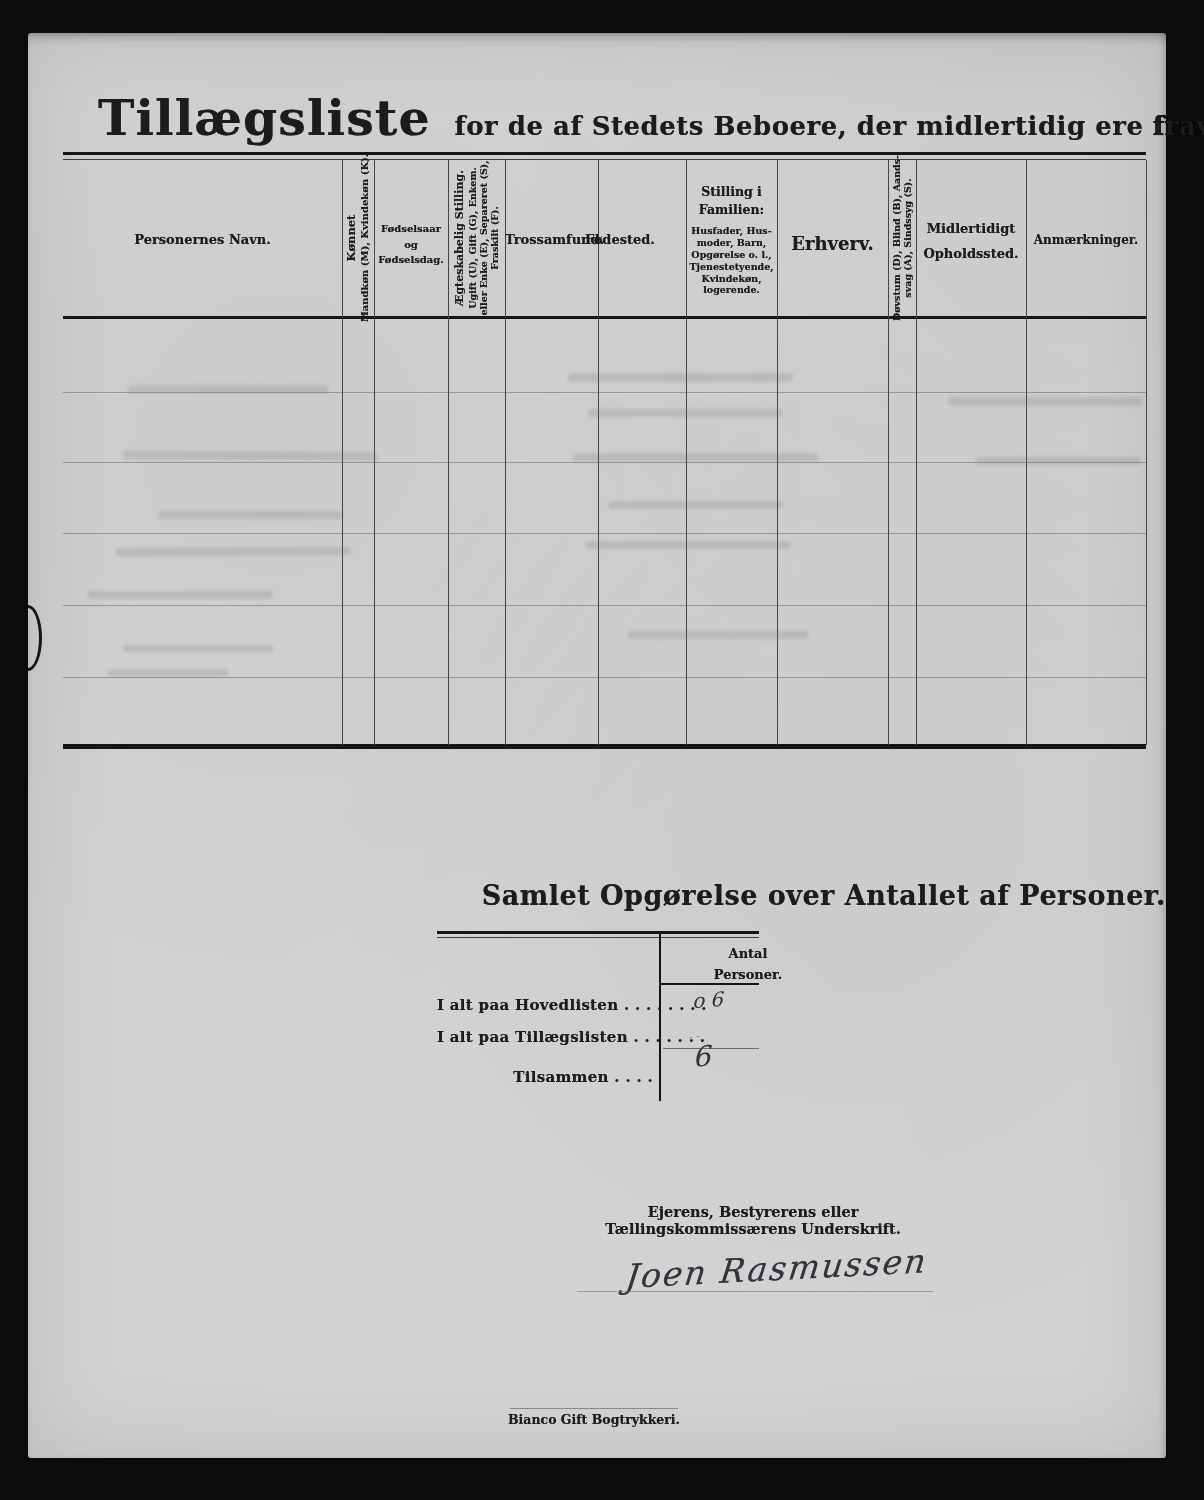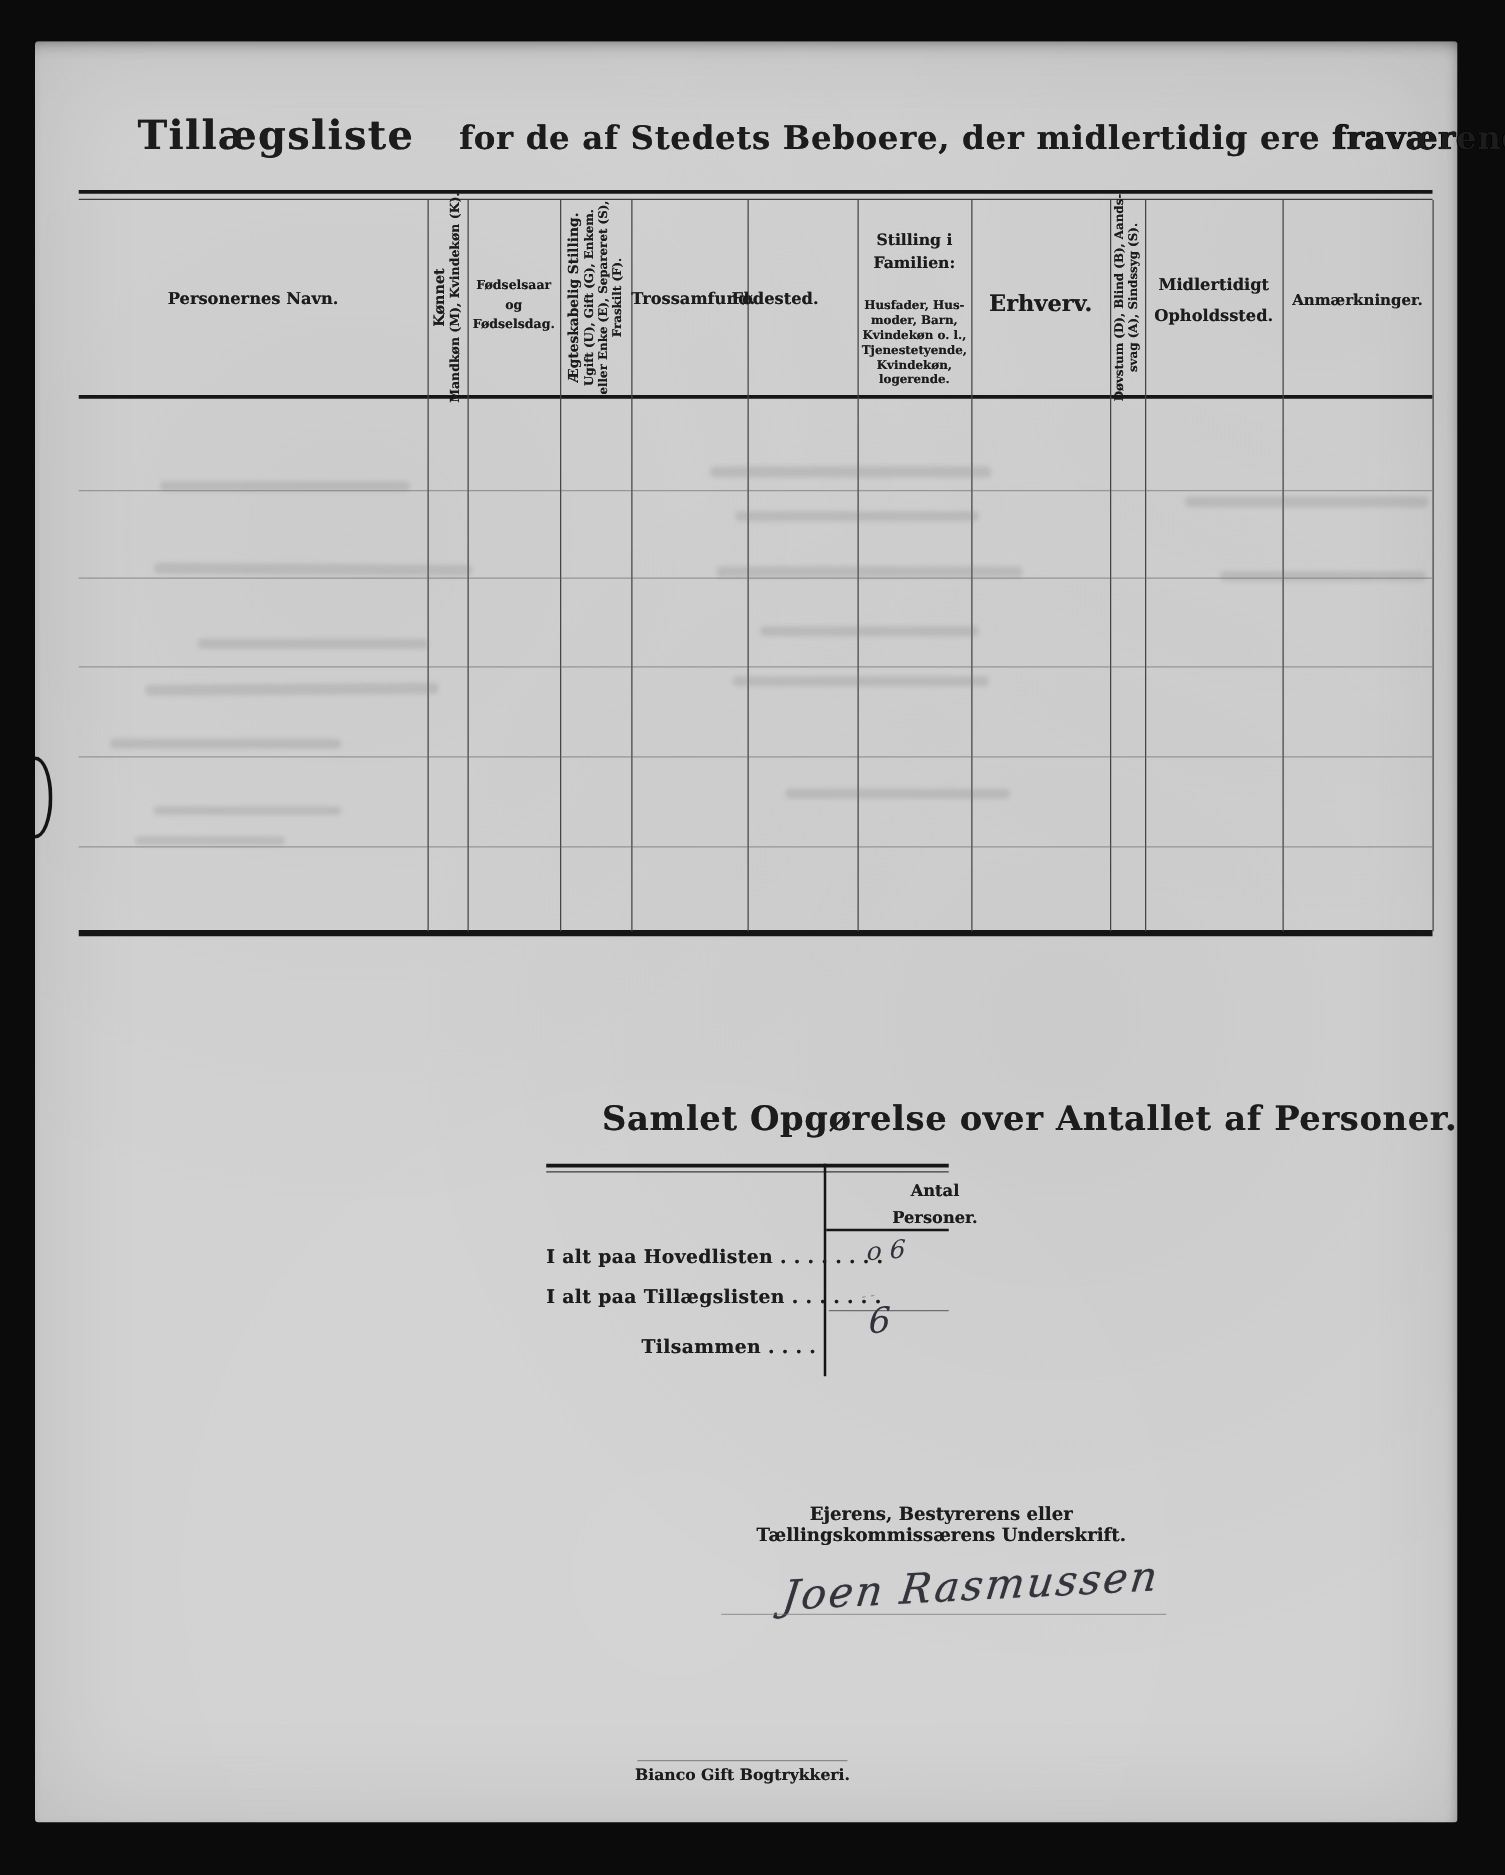--- a/index.html
+++ b/index.html
@@ -21,21 +21,21 @@
       radial-gradient(circle at 90% 12%, rgba(0,0,0,0.03), transparent 35%);
     box-shadow: inset 0 0 90px rgba(0,0,0,0.10), inset 0 10px 14px -10px rgba(0,0,0,0.45), inset -6px 0 10px -6px rgba(0,0,0,0.25);
     border-radius:3px;
   }
   .abs{position:absolute;}
   .ink{color:#1c1c1c; text-shadow:0 0 0.4px rgba(20,20,20,0.65);}
   .b{font-weight:bold;}
 
   
   .title-row{position:absolute;left:66px;top:56px;width:1040px;white-space:nowrap;}
-  .title-row h1{display:inline;font-size:32px;margin:16px;font-weight:bold;letter-spacing:1px;}
+  .title-row h1{display:inline;font-size:49px;margin:4px;font-weight:bold;letter-spacing:1px;}
   .subtitle{font-size:26px;font-weight:bold;margin-left:20px;letter-spacing:0.5px;}
   .subtitle-em{text-shadow:0 0 0.8px #000, 0.5px 0 0 #000, -0.5px 0 0 #000;}
 
   
   .hline{position:absolute;background:#161616;}
   .hline.faint{background:rgba(95,95,95,0.5);}
   .vline{position:absolute;width:1px;background:#454545;}
 
   
   .hcell{position:absolute;text-align:center;line-height:1.45;}
@@ -115,24 +115,24 @@
 
     <div class="hcell ink b" style="left:477px;top:198px;width:93px;font-size:13px;">Trossamfund.</div>
 
     <div class="hcell ink b" style="left:548px;top:198px;width:88px;font-size:13px;">Fødested.</div>
 
     <div class="hcell ink b" style="left:658px;top:150px;width:91px;">
       <div style="font-size:12.5px;line-height:1.4;">
         <div>Stilling i</div>
         <div>Familien:</div>
       </div>
-      <div class="small" style="margin-top:21px;line-height:1.25;">
+      <div class="small" style="margin-top:7px;line-height:1.25;">
         <div>Husfader, Hus-</div>
         <div>moder, Barn,</div>
-        <div>Kvindekøn o. l.,</div>
+        <div>Opgørelse o. l.,</div>
         <div>Tjenestetyende,</div>
         <div>Kvindekøn,</div>
         <div>logerende.</div>
       </div>
     </div>
 
     <div class="hcell ink b" style="left:749px;top:198px;width:111px;font-size:18px;">Erhverv.</div>
 
     <div class="rot ink b" style="left:874px;top:205px;">
       <div class="small">Døvstum (D), Blind (B), Aands-</div>

